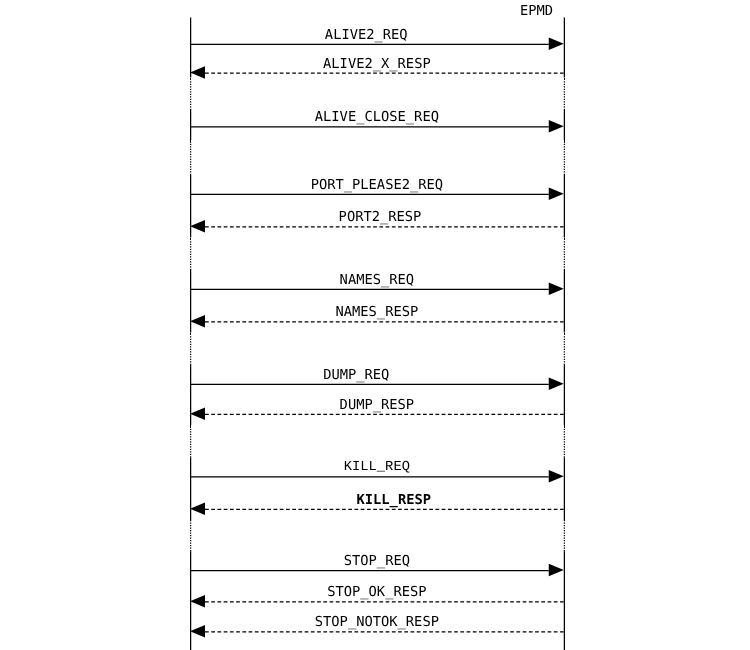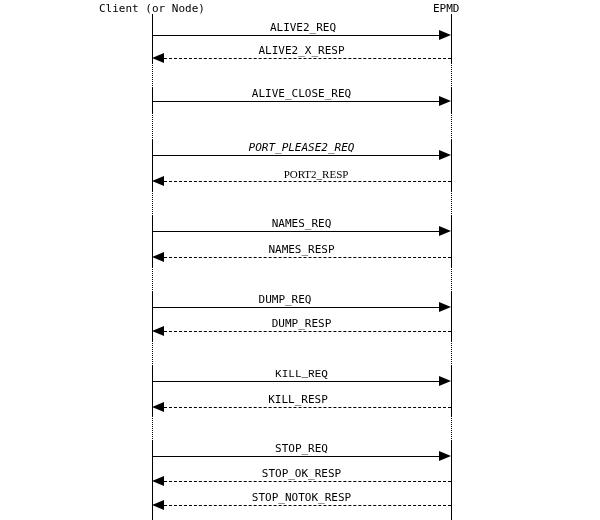--- a/index.html
+++ b/index.html
@@ -20,21 +20,21 @@
   .actor-label {
     position: absolute;
     font-family: "DejaVu Sans Mono", "Liberation Mono", monospace;
     font-size: 11px;
     line-height: 12px;
     color: #000000;
     white-space: pre;
     top: 3px;
   }
   .actor-label.left  { left: 99px; }
-  .actor-label.right { left: 433px; }
+  .actor-label.right { left: 416px; }
 
   
   .lifeline-seg {
     position: absolute;
     width: 0;
     border-left-width: 1px;
     border-left-color: #000000;
   }
   .lifeline-seg.solid  { border-left-style: solid; }
   .lifeline-seg.dotted { border-left-style: dotted; }
@@ -83,21 +83,20 @@
     padding: 0 4px;
     top: -13px;
     transform: translateX(-50%);
   }
 </style>
 </head>
 <body>
 
 <div id="diagram-root">
 
-  <span class="actor-label left">Client (or Node)</span>
 
   <span class="actor-label right">EPMD</span>
 
   <div id="lifelines">
       <div class="lifeline-seg solid" style="left: 152px; top: 14px; height: 48px;"></div>
       <div class="lifeline-seg dotted" style="left: 152px; top: 62px; height: 26px;"></div>
       <div class="lifeline-seg solid" style="left: 152px; top: 88px; height: 24px;"></div>
       <div class="lifeline-seg dotted" style="left: 152px; top: 112px; height: 28px;"></div>
       <div class="lifeline-seg solid" style="left: 152px; top: 140px; height: 50px;"></div>
       <div class="lifeline-seg dotted" style="left: 152px; top: 190px; height: 26px;"></div>
@@ -119,41 +118,41 @@
       <div class="lifeline-seg solid" style="left: 451px; top: 292px; height: 48px;"></div>
       <div class="lifeline-seg dotted" style="left: 451px; top: 340px; height: 26px;"></div>
       <div class="lifeline-seg solid" style="left: 451px; top: 366px; height: 50px;"></div>
       <div class="lifeline-seg dotted" style="left: 451px; top: 416px; height: 25px;"></div>
       <div class="lifeline-seg solid" style="left: 451px; top: 441px; height: 79px;"></div>
     </div>
   <div id="messages">
       <div class="msg" style="top: 35px; width: 600px;">
         <div class="msg-line solid" style="left: 152px; width: 287px;"></div>
         <div class="arrow-head right" style="left: 439px;"></div>
-        <span class="msg-label" style="left: 303px;">ALIVE2_REQ</span>
+        <span class="msg-label" style="left: 293px;">ALIVE2_REQ</span>
       </div>
       <div class="msg" style="top: 58px; width: 600px;">
         <div class="msg-line dashed" style="left: 164px; width: 287px;"></div>
         <div class="arrow-head left" style="left: 152px;"></div>
         <span class="msg-label" style="left: 301.5px;">ALIVE2_X_RESP</span>
       </div>
       <div class="msg" style="top: 101px; width: 600px;">
         <div class="msg-line solid" style="left: 152px; width: 287px;"></div>
         <div class="arrow-head right" style="left: 439px;"></div>
         <span class="msg-label" style="left: 301.5px;">ALIVE_CLOSE_REQ</span>
       </div>
       <div class="msg" style="top: 155px; width: 600px;">
         <div class="msg-line solid" style="left: 152px; width: 287px;"></div>
         <div class="arrow-head right" style="left: 439px;"></div>
-        <span class="msg-label" style="left: 301.5px; font-style: italic;">PORT_PLEASE2_REQ</span>
+        <span class="msg-label" style="left: 301.5px;">PORT_PLEASE2_REQ</span>
       </div>
       <div class="msg" style="top: 181px; width: 600px;">
         <div class="msg-line dashed" style="left: 164px; width: 287px;"></div>
         <div class="arrow-head left" style="left: 152px;"></div>
-        <span class="msg-label" style="left: 316px; font-family: Liberation Serif, serif;">PORT2_RESP</span>
+        <span class="msg-label" style="left: 304px;">PORT2_RESP</span>
       </div>
       <div class="msg" style="top: 231px; width: 600px;">
         <div class="msg-line solid" style="left: 152px; width: 287px;"></div>
         <div class="arrow-head right" style="left: 439px;"></div>
         <span class="msg-label" style="left: 301.5px;">NAMES_REQ</span>
       </div>
       <div class="msg" style="top: 257px; width: 600px;">
         <div class="msg-line dashed" style="left: 164px; width: 287px;"></div>
         <div class="arrow-head left" style="left: 152px;"></div>
         <span class="msg-label" style="left: 301.5px;">NAMES_RESP</span>
@@ -169,21 +168,21 @@
         <span class="msg-label" style="left: 301.5px;">DUMP_RESP</span>
       </div>
       <div class="msg" style="top: 381px; width: 600px;">
         <div class="msg-line solid" style="left: 152px; width: 287px;"></div>
         <div class="arrow-head right" style="left: 439px;"></div>
         <span class="msg-label" style="left: 301.5px; font-family: Liberation Mono, monospace;">KILL_REQ</span>
       </div>
       <div class="msg" style="top: 407px; width: 600px;">
         <div class="msg-line dashed" style="left: 164px; width: 287px;"></div>
         <div class="arrow-head left" style="left: 152px;"></div>
-        <span class="msg-label" style="left: 298px;">KILL_RESP</span>
+        <span class="msg-label" style="left: 315px; font-weight: bold;">KILL_RESP</span>
       </div>
       <div class="msg" style="top: 456px; width: 600px;">
         <div class="msg-line solid" style="left: 152px; width: 287px;"></div>
         <div class="arrow-head right" style="left: 439px;"></div>
         <span class="msg-label" style="left: 301.5px;">STOP_REQ</span>
       </div>
       <div class="msg" style="top: 481px; width: 600px;">
         <div class="msg-line dashed" style="left: 164px; width: 287px;"></div>
         <div class="arrow-head left" style="left: 152px;"></div>
         <span class="msg-label" style="left: 301.5px;">STOP_OK_RESP</span>

